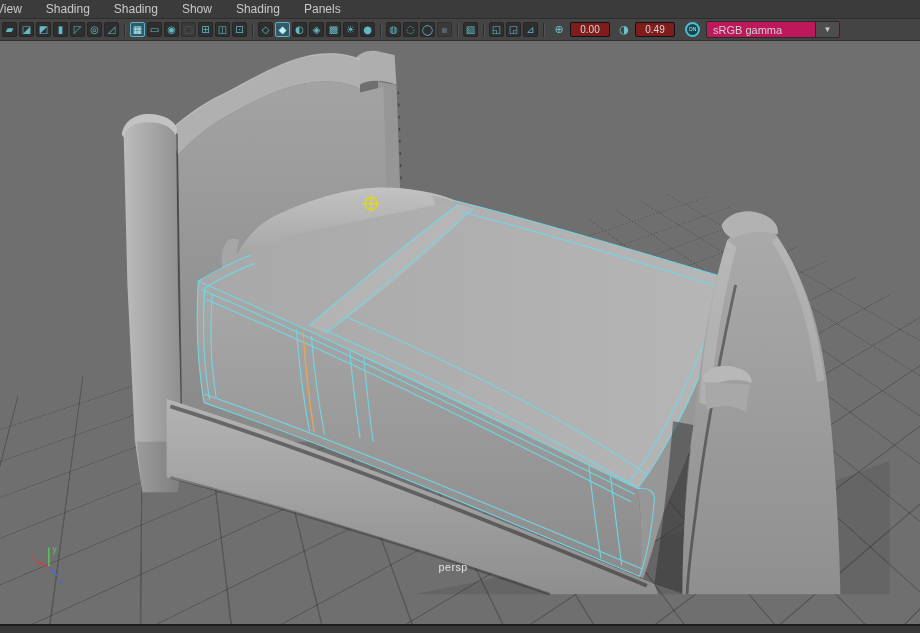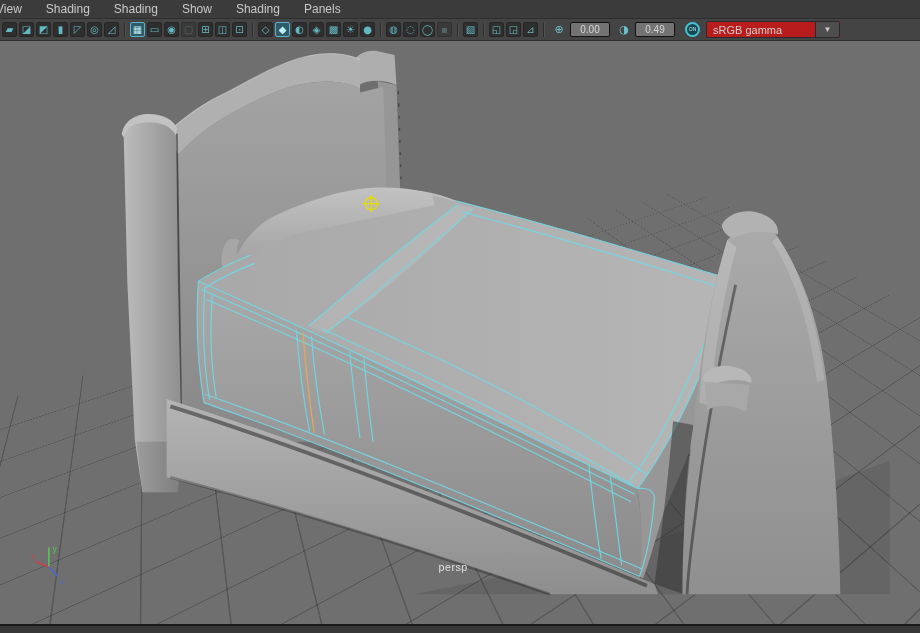--- a/index.html
+++ b/index.html
@@ -17,27 +17,27 @@
               gap:2px; padding-left:2px; border-bottom:1px solid #2f2f2f; }
   .tbi { width:15px; height:15px; flex:0 0 15px; font-family:"DejaVu Sans",sans-serif;
          font-size:10px; line-height:13px; text-align:center; color:#63b9c3;
          background:#2e2e2e; border:1px solid #262626; border-radius:2px; cursor:pointer; }
   .tbi.on  { background:#2d5b68; border-color:#5fb0cc; color:#bfeef3; }
   .tbi.dim { color:#53646a; background:#3a3a3a; border-color:#303030; }
   .tb-sep { width:1px; height:14px; background:#2d2d2d; margin:0 3px; flex:0 0 1px;
             box-shadow:1px 0 0 #525252; }
   .tbi-plain { width:14px; text-align:center; color:#6cc0ca; font-family:"DejaVu Sans",sans-serif;
                font-size:11px; margin-left:3px; cursor:pointer; }
-  .tb-field { width:40px; height:15px; background:#737373; border:1px solid #121212;
+  .tb-field { width:40px; height:15px; background:#7f1d1d; border:1px solid #121212;
               border-radius:2px; color:#d6d6d6; font-size:10px; text-align:center;
               line-height:13px; margin:0 2px; }
   .vt-toggle { width:15px; height:15px; border-radius:50%; background:#174852;
                border:2px solid #45c3d4; color:#b9ecf2; font-size:5px; line-height:11px;
                text-align:center; margin:0 4px 0 6px; cursor:pointer; }
-  .vt-dropdown { display:flex; align-items:center; height:17px; background:#b91c1c;
+  .vt-dropdown { display:flex; align-items:center; height:17px; background:#be185d;
                  border:1px solid #2a2a2a; border-radius:2px; width:134px; cursor:pointer; }
   .vt-dropdown .lbl { flex:1; color:#cfcfcf; font-size:11px; padding-left:6px; }
   .vt-dropdown .arrow-btn { width:24px; height:15px; background:#4e4e4e; border-left:1px solid #2a2a2a;
                  color:#c9c9c9; font-size:8px; text-align:center; line-height:15px; border-radius:0 2px 2px 0; }
 
   
   .viewport { position:relative; width:920px; height:584px; background:#6f6f6f;
               overflow:hidden; border-bottom:1px solid #1d1d1d; }
   .grid-wrap { position:absolute; inset:0; perspective:640px; perspective-origin:660px 150px; }
   .grid-plane { position:absolute; left:-880px; top:-420px; width:2700px; height:2700px;

